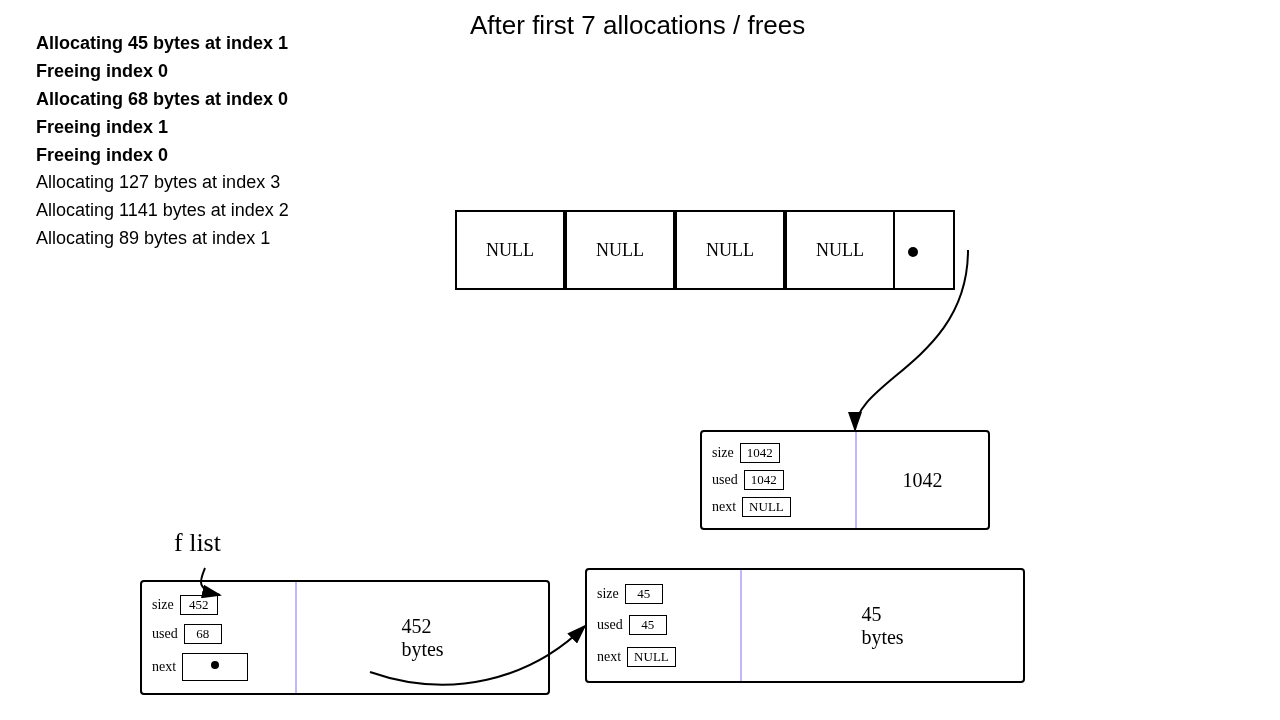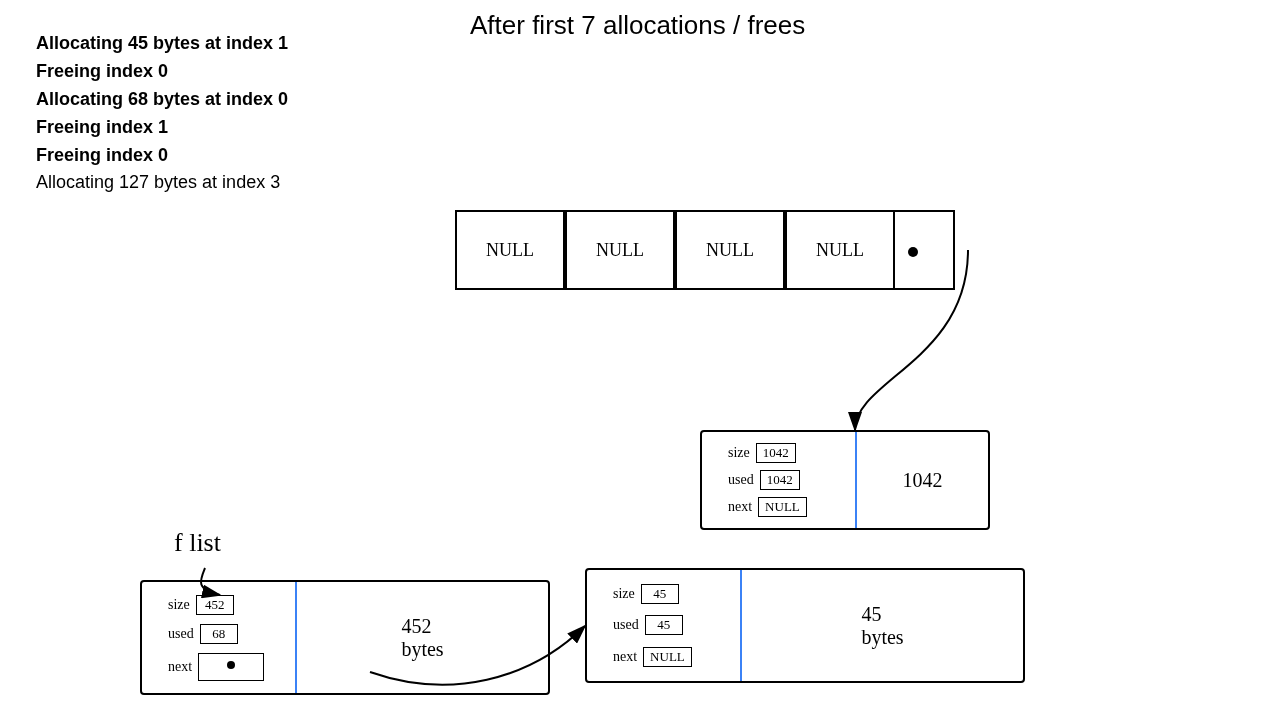--- a/index.html
+++ b/index.html
@@ -85,25 +85,25 @@
       display: flex;
       align-items: stretch;
       border: 2px solid #000;
       border-radius: 4px;
       background: #fff;
       width: 290px;
       height: 100px;
     }
 
     .block-meta {
-      padding: 8px 26px;
+      padding: 8px 10px;
       display: flex;
       flex-direction: column;
       justify-content: space-around;
-      border-right: 2px solid #3b82f6;
+      border-right: 2px solid #c4b5fd;
       min-width: 155px;
     }
 
     .meta-row {
       display: flex;
       align-items: center;
       gap: 6px;
       font-family: 'Segoe Script', 'Comic Sans MS', cursive;
       font-size: 14px;
     }
@@ -177,20 +177,22 @@
 </head>
 <body>
 
 <div id="log-panel">
     <div class="log-item">Allocating 45 bytes at index 1</div>
     <div class="log-item">Freeing index 0</div>
     <div class="log-item">Allocating 68 bytes at index 0</div>
     <div class="log-item">Freeing index 1</div>
     <div class="log-item">Freeing index 0</div>
     <div class="log-item faded">Allocating 127 bytes at index 3</div>
+    <div class="log-item faded">Allocating 1141 bytes at index 2</div>
+    <div class="log-item faded">Allocating 89 bytes at index 1</div>
   </div>
 
 <div id="title">After  first  7   allocations / frees</div>
 
 <div id="array-container">
   <div class="array-row">
     <div class="array-cell">NULL</div>
     <div class="array-cell">NULL</div>
     <div class="array-cell">NULL</div>
     <div class="array-cell">NULL</div>

